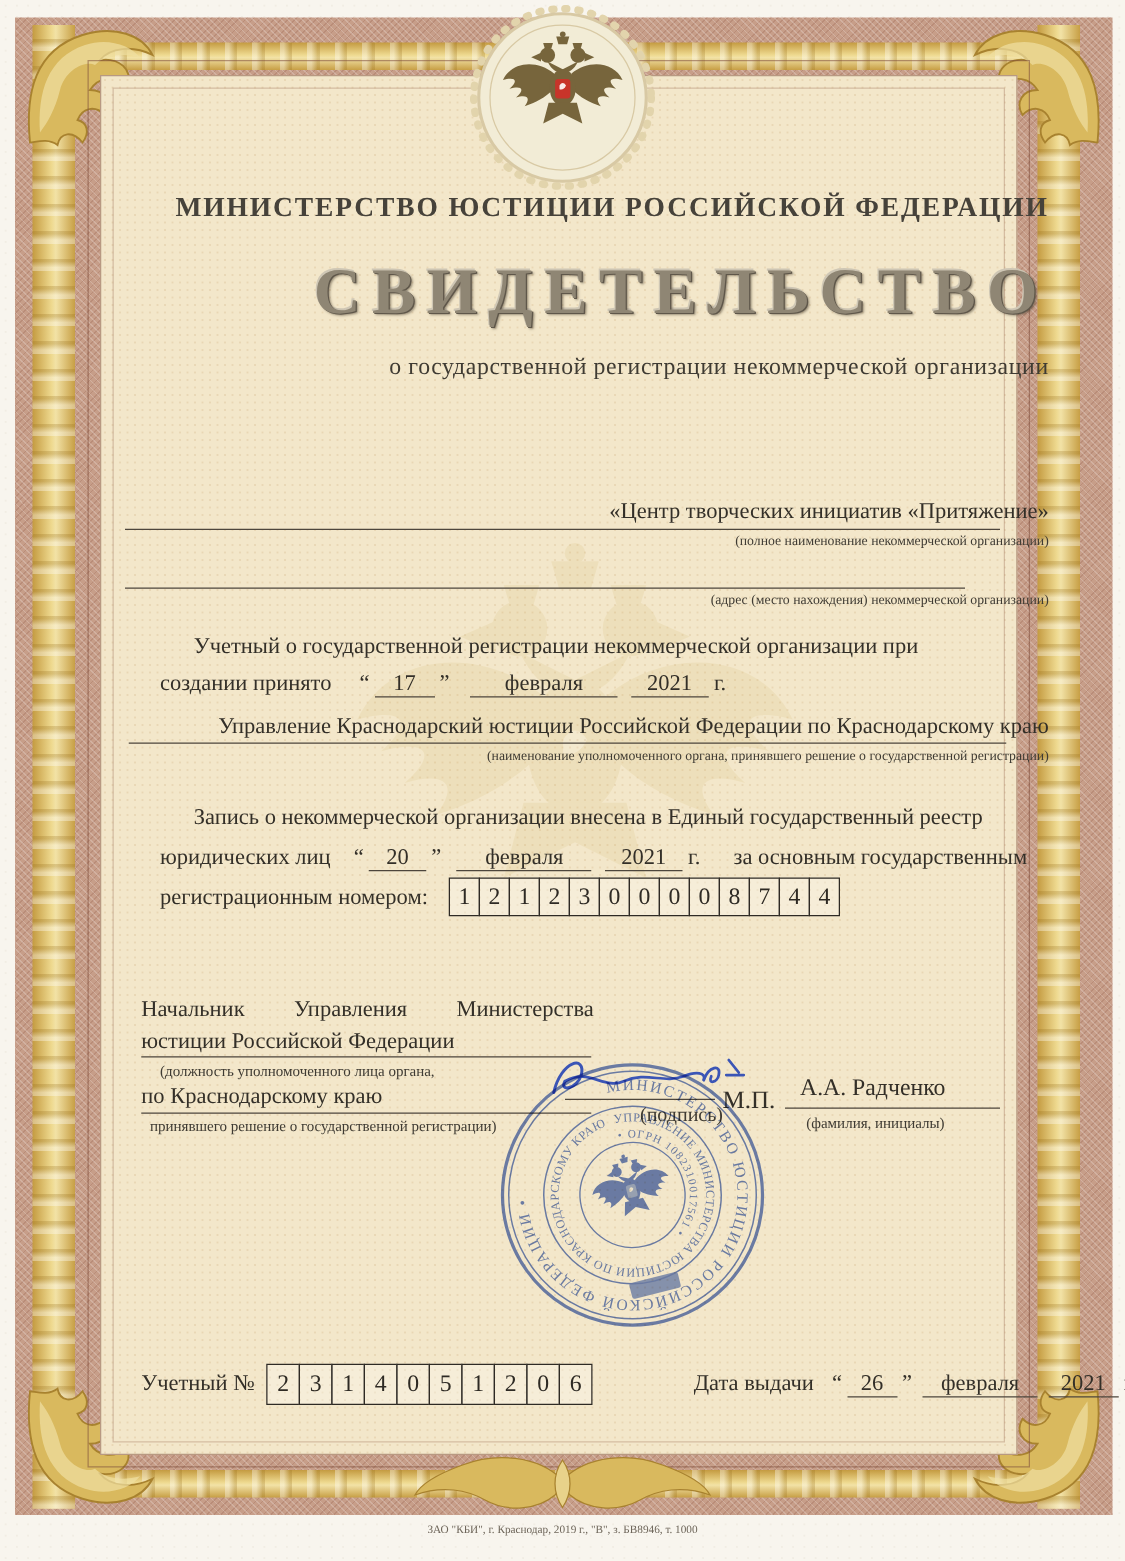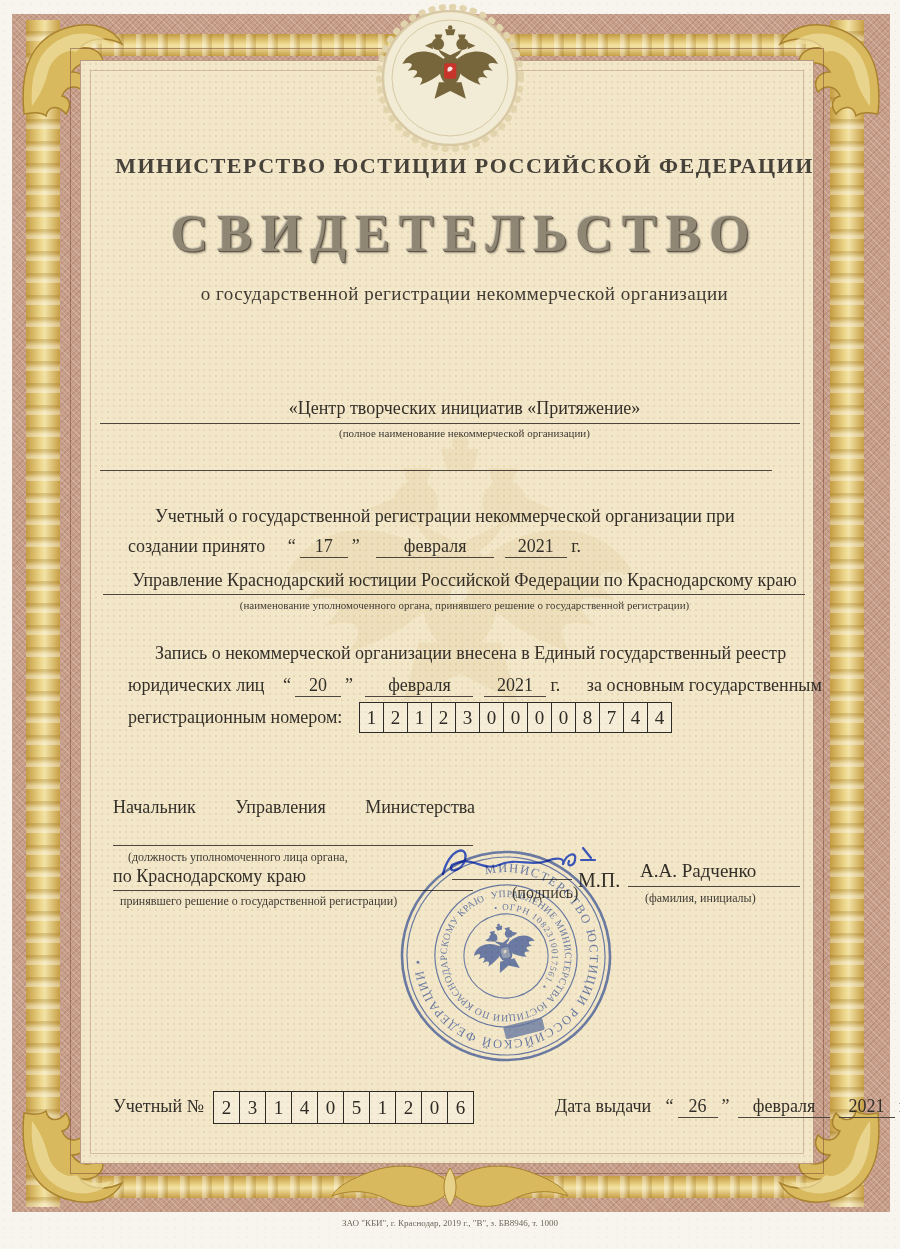--- a/index.html
+++ b/index.html
@@ -27,21 +27,21 @@
   .paper{position:absolute;left:80px;top:60px;width:732px;height:1102px;background-color:#f3e7ca;
         background-image:radial-gradient(rgba(196,158,104,.22) 1px,transparent 1px);background-size:6px 6px;
         border:1px solid rgba(125,76,58,.5);}
   .paper-inner-rule{position:absolute;left:90px;top:70px;width:712px;height:1082px;border:1px solid rgba(156,108,86,.35);pointer-events:none;}
   
   .medallion{position:absolute;left:376px;top:4px;width:148px;height:148px;}
   
   .watermark{position:absolute;left:270px;top:400px;width:380px;height:440px;color:#c9a952;opacity:.12;}
   
   .abs{position:absolute;}
-  .ctr{left:90px;width:749px;text-align:center;}
+  .ctr{left:90px;width:749px;text-align:right;}
   .ministry{top:153px;font-size:22px;font-weight:bold;letter-spacing:1.5px;color:#46423a;}
   .big-title{top:204px;font-size:52px;font-weight:bold;letter-spacing:9px;color:#8f867465;
         color:#8f8674;text-shadow:1px 1px 0 #5f574a,2px 2px 2px rgba(80,70,52,.55),-1px -1px 0 #cfc7b5;}
   .subtitle{top:283px;font-size:19px;font-weight:normal;letter-spacing:.5px;color:#3f3b33;}
   .line{font-size:18px;color:#332f28;white-space:nowrap;}
   .cap{font-size:11px;color:#3f3b33;}
   .rule{position:absolute;height:0;border-top:1px solid #4d463c;}
   .blank{display:inline-block;text-align:center;border-bottom:1px solid #4d463c;}
   .q{padding:0 4px;}
   .digit-row{position:absolute;display:flex;}
@@ -129,20 +129,21 @@
   </svg>
 
   <div class="abs ctr ministry">МИНИСТЕРСТВО ЮСТИЦИИ РОССИЙСКОЙ ФЕДЕРАЦИИ</div>
   <div class="abs ctr big-title">СВИДЕТЕЛЬСТВО</div>
   <div class="abs ctr subtitle">о государственной регистрации некоммерческой организации</div>
 
   <div class="abs ctr line" style="top:398px">«Центр творческих инициатив «Притяжение»</div>
   <div class="rule" style="left:100px;top:423px;width:700px"></div>
   <div class="abs ctr cap" style="top:427px">(полное наименование некоммерческой организации)</div>
   <div class="rule" style="left:100px;top:470px;width:672px"></div>
+  <div class="abs ctr cap" style="top:474px">(адрес (место нахождения) некоммерческой организации)</div>
 
   <div class="abs line" style="left:155px;top:506px">Учетный о государственной регистрации некоммерческой организации при</div>
   <div class="abs line" style="left:128px;top:536px">
     <span>создании принято</span>
     <span class="q" style="margin-left:14px">“</span><span class="blank" style="min-width:48px">17</span><span class="q">”</span>
     <span class="blank" style="min-width:118px;margin-left:8px">февраля</span>
     <span class="blank" style="min-width:62px;margin-left:6px">2021</span>
     <span>г.</span>
   </div>
   <div class="abs ctr line" style="top:570px">Управление Краснодарский юстиции Российской Федерации по Краснодарскому краю</div>
@@ -173,20 +174,21 @@
       <span class="digit-cell">7</span>
       <span class="digit-cell">4</span>
       <span class="digit-cell">4</span>
     </div>
 
   <div class="abs line just" style="left:113px;top:797px;width:362px">
     <span>Начальник</span>
     <span>Управления</span>
     <span>Министерства</span>
   </div>
+  <div class="abs line" style="left:113px;top:822px">юстиции Российской Федерации</div>
   <div class="rule" style="left:113px;top:845px;width:360px"></div>
   <div class="abs cap" style="left:128px;top:850px;font-size:12px">(должность уполномоченного лица органа,</div>
   <div class="abs line" style="left:113px;top:866px">по Краснодарскому краю</div>
   <div class="rule" style="left:113px;top:890px;width:360px"></div>
   <div class="abs cap" style="left:120px;top:894px;font-size:12px">принявшего решение о государственной регистрации)</div>
 
   <div class="rule" style="left:452px;top:879px;width:120px"></div>
   <div class="abs cap" style="left:512px;top:884px;font-size:16px">(подпись)</div>
   <div class="abs line" style="left:578px;top:869px;font-size:20px">М.П.</div>
   <div class="abs line" style="left:640px;top:860px;font-size:19px">А.А. Радченко</div>

